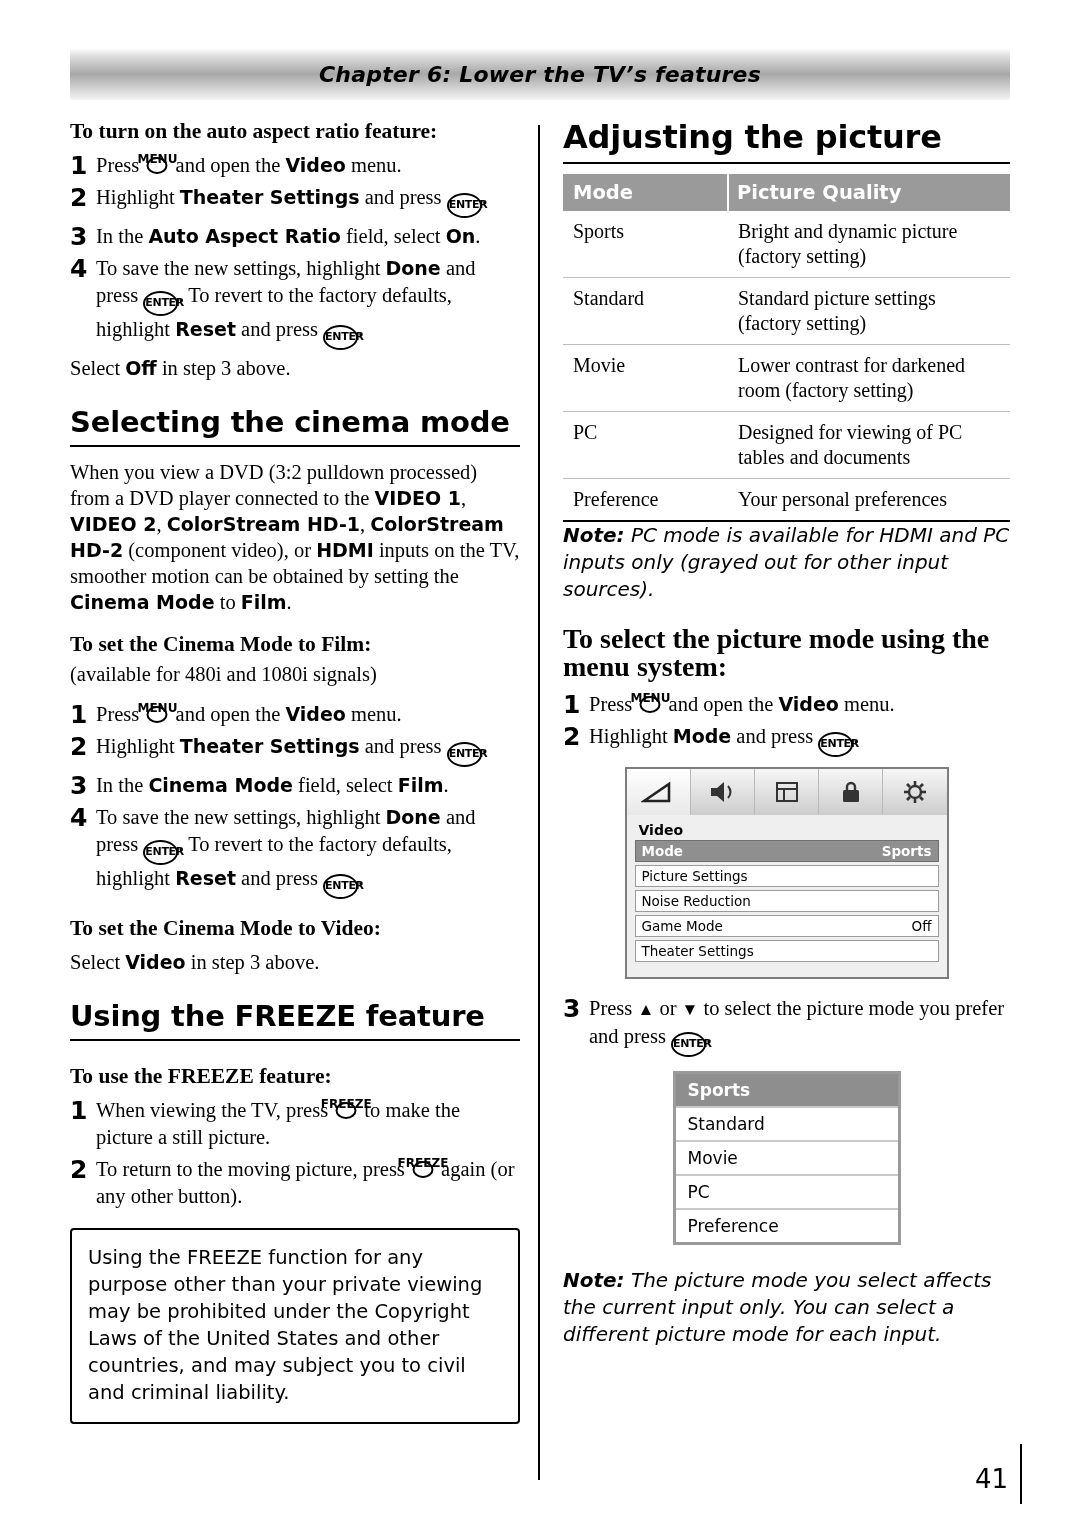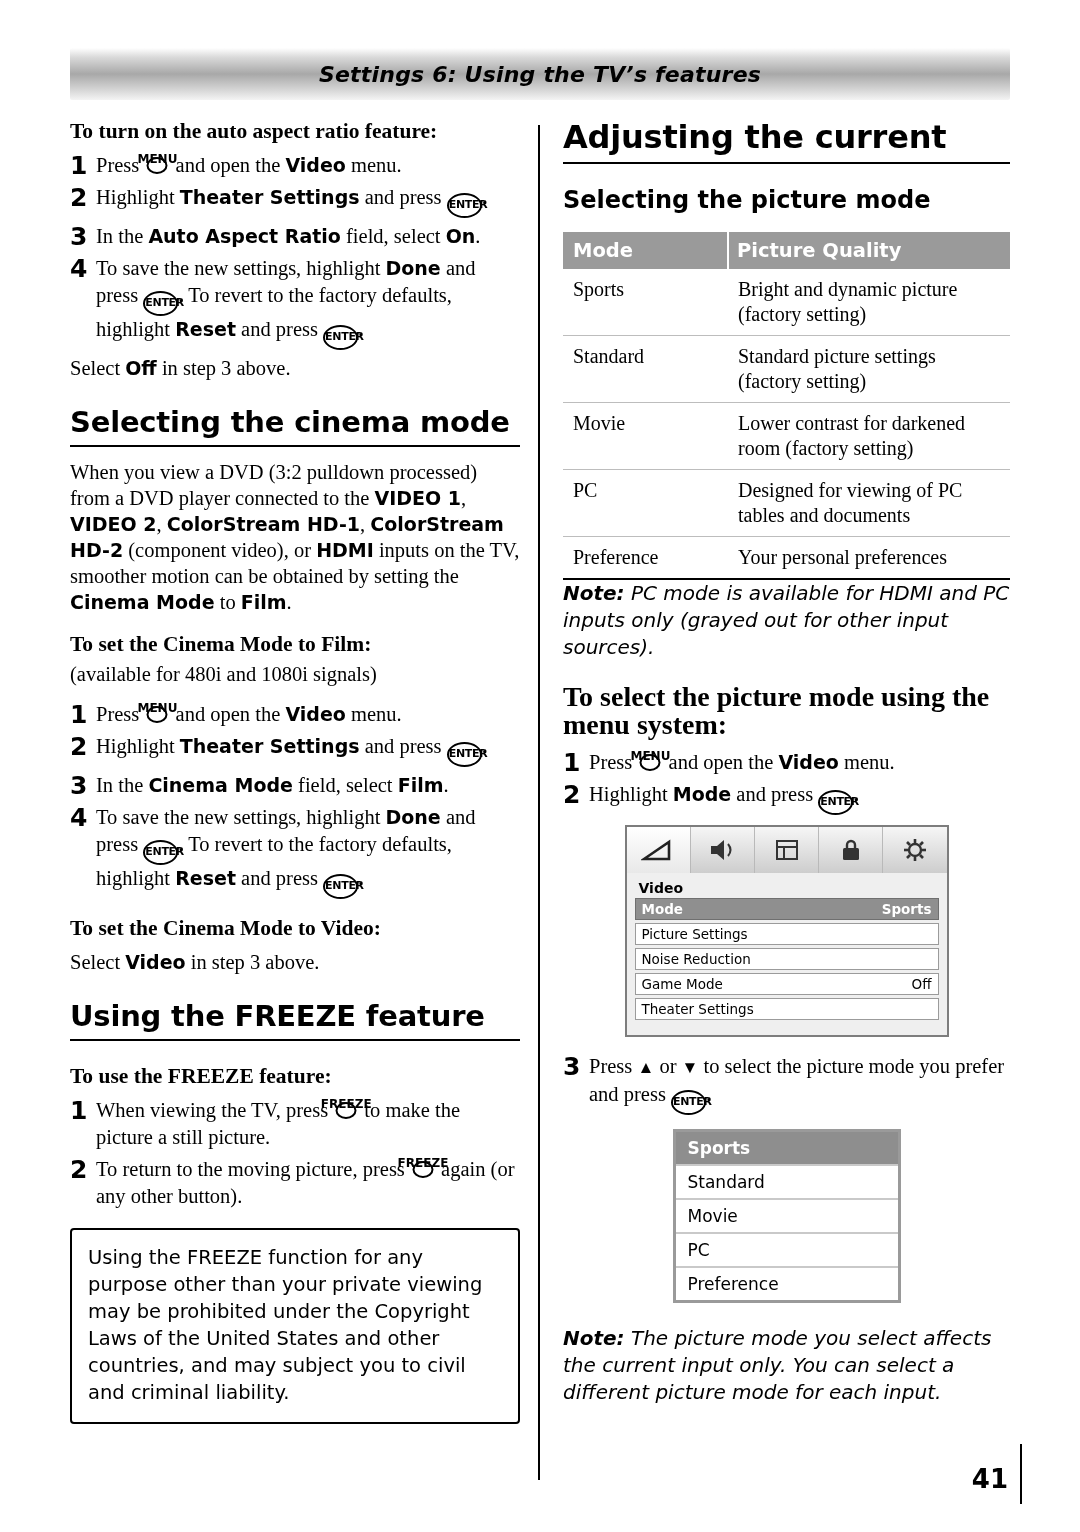--- a/index.html
+++ b/index.html
@@ -151,29 +151,29 @@
   .modelist .item {
     font-family:"DejaVu Sans", sans-serif; font-size:17px;
     padding:6px 12px; border-bottom:2px solid #c9c9c9;
   }
   .modelist .item:last-child { border-bottom:none; }
   .modelist .item.hl { background:#8e8e8e; color:#fff; font-weight:bold; }
 
   
   .page-num {
     position:absolute; right:72px; bottom:38px;
-    font-family:"DejaVu Sans", sans-serif; font-weight:bold; font-size:26px;
+    font-family:"DejaVu Sans", sans-serif; font-weight:normal; font-size:26px;
   }
   .footer-tick { position:absolute; right:58px; bottom:28px; width:2px; height:60px; background:#000; }
 </style>
 </head>
 <body>
 
 <div class="chapter-bar">
-  <div class="txt">Settings 6: Using the TV’s features</div>
+  <div class="txt">Chapter 6: Lower the TV’s features</div>
 </div>
 
 <div class="vdivider"></div>
 
 <div class="col col-left">
 
   <h4 class="bold-serif">To turn on the auto aspect ratio feature:</h4>
 
   <div class="step">
     <div class="num">1</div>
@@ -235,23 +235,22 @@
   </div>
 
 
   <div class="legal-box" style="margin-top:18px;">
     <span>Using the FREEZE function for any purpose other than your private viewing may be prohibited under the Copyright Laws of the United States and other countries, and may subject you to civil and criminal liability.</span>
   </div>
 </div>
 
 <div class="col col-right">
 
-  <h2 class="section" style="font-size:32px;">Adjusting the current</h2>
-
-  <h3 class="sub" style="margin-top:22px; margin-bottom:18px;">Selecting the picture mode</h3>
+  <h2 class="section" style="font-size:32px;">Adjusting the picture</h2>
+
 
 
   <table class="picmodes">
     <thead>
       <tr>
         <th class="c1">Mode</th>
         <th>Picture Quality</th>
       </tr>
     </thead>
     <tbody>

